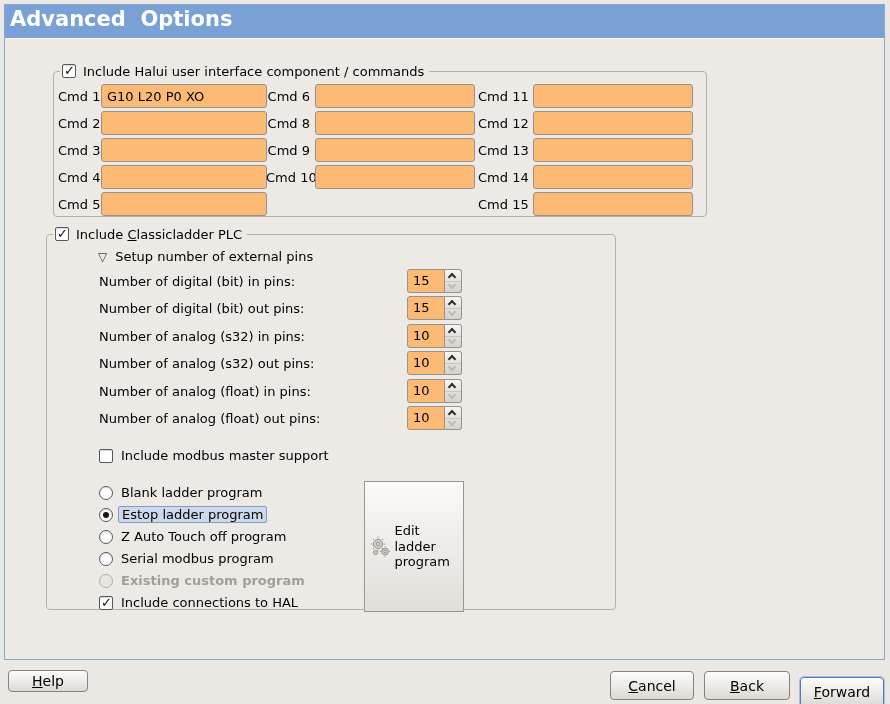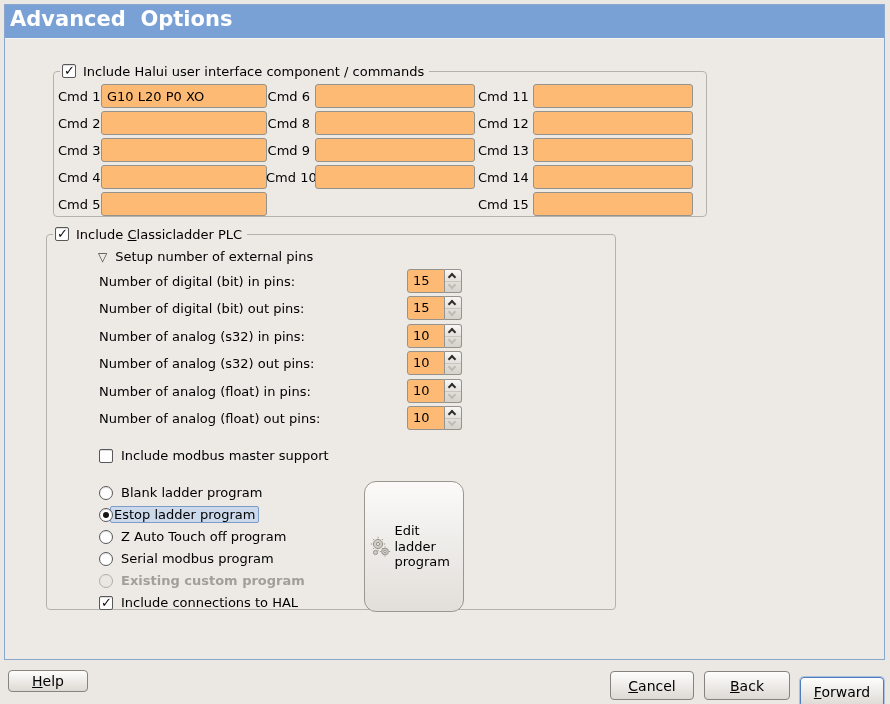--- a/index.html
+++ b/index.html
@@ -89,21 +89,21 @@
     background:linear-gradient(#fdfdfc,#efedea 45%,#ddd9d3);
     border:1px solid #86837e; border-radius:4px;
     font-family:inherit; font-size:14px; color:#000;
     display:flex; align-items:center; justify-content:center;
     cursor:default;
   }
   .btn.focused { border-color:#4f7cc0; box-shadow:0 0 0 1px #a9c0de; }
   .bigbtn {
     position:absolute;
     background:linear-gradient(#fbfaf9,#efedea 45%,#e2dfda);
-    border:1px solid #9a978f; border-radius:12px;
+    border:1px solid #9a978f; border-radius:0;
     display:flex; align-items:center; justify-content:center; gap:3px;
     font-size:13px; text-align:left;
   }
   .bigbtn .btext { width:64px; line-height:1.2; }
   .mn { text-decoration:underline; }
   .expander-row { position:absolute; display:flex; align-items:center; gap:8px; }
   .exp-arrow { font-size:12px; color:#3a3a38; line-height:1; }
   .cmd-col { position:absolute; top:12px; display:flex; flex-direction:column; gap:3px; }
   .cmd-row { display:flex; align-items:center; height:24px; gap:5px; }
   .cmd-row .clbl { text-align:right; }
@@ -297,21 +297,21 @@
 
     <div class="row" style="left:52px; top:212px; height:17px; gap:8px;">
       <span class="cb"></span>
       <span class="lbl">Include modbus master support</span>
     </div>
 
     <div class="row" style="left:52px; top:249px; height:17px; gap:8px;">
       <span class="rb"></span>
       <span class="lbl">Blank ladder program</span>
     </div>
-    <div class="row" style="left:52px; top:271px; height:17px; gap:0;">
+    <div class="row" style="left:52px; top:271px; height:17px; gap:8px;">
       <span class="rb sel"></span>
       <span class="lbl focus-hl">Estop ladder program</span>
     </div>
     <div class="row" style="left:52px; top:293px; height:17px; gap:8px;">
       <span class="rb"></span>
       <span class="lbl">Z Auto Touch off program</span>
     </div>
     <div class="row" style="left:52px; top:315px; height:17px; gap:8px;">
       <span class="rb"></span>
       <span class="lbl">Serial modbus program</span>

